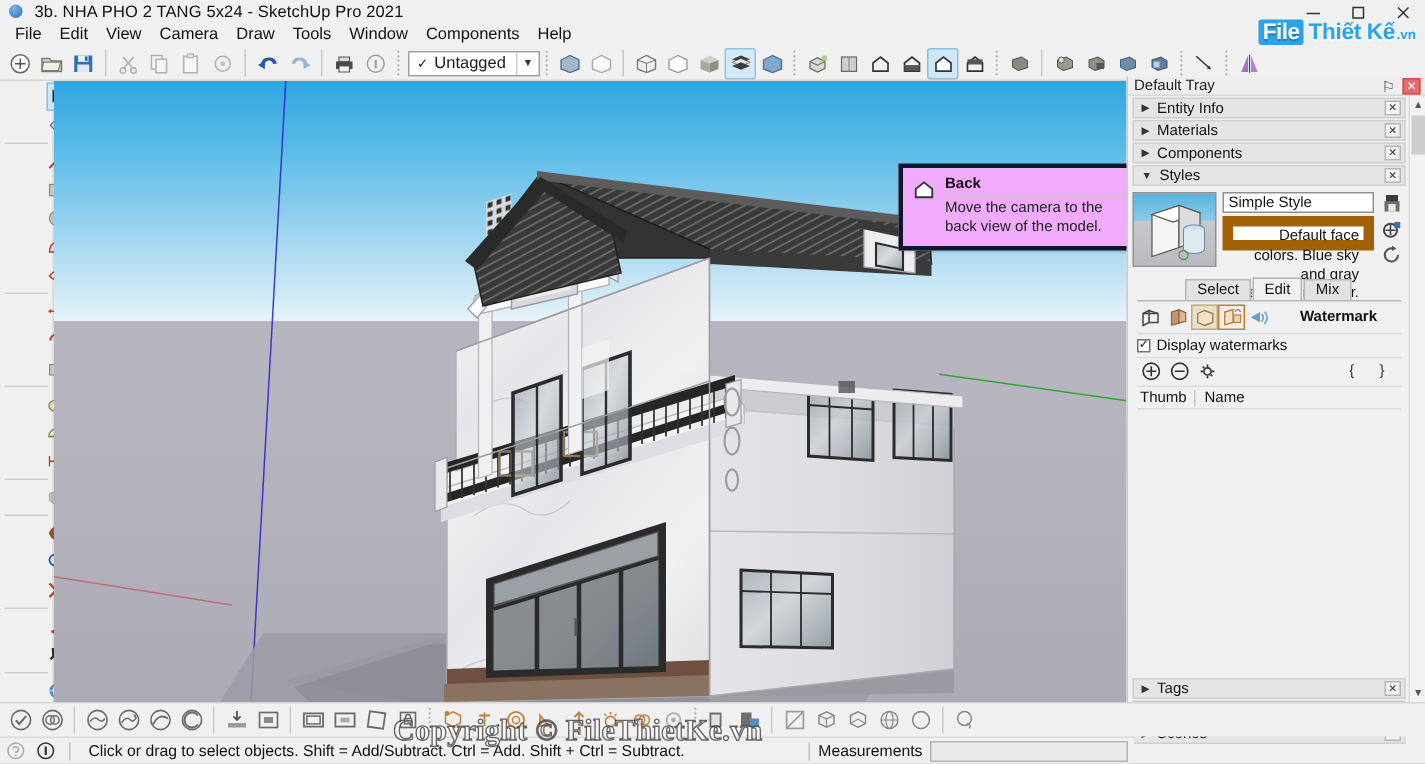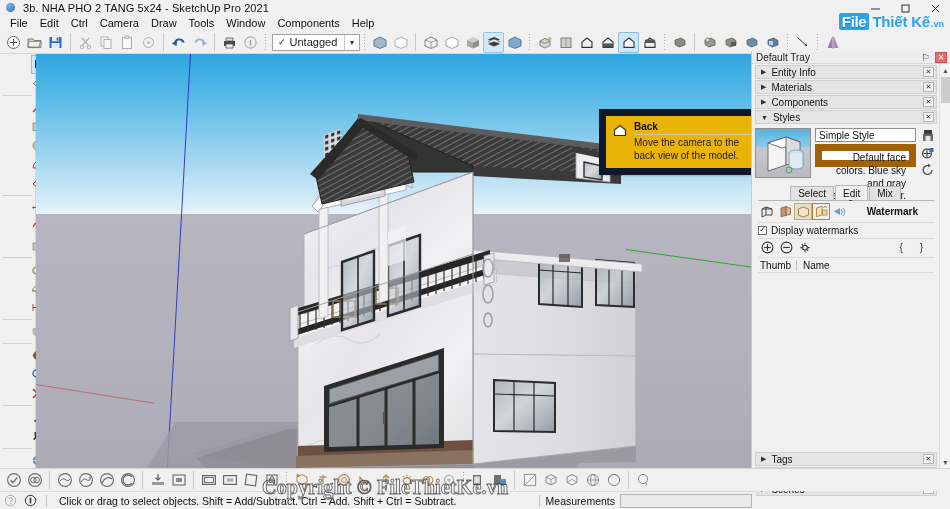--- a/index.html
+++ b/index.html
@@ -123,21 +123,21 @@
   .wm-logo .rest {
     color:#2aa3e8; font-weight:bold; font-size:15px; margin-left:3px; letter-spacing:-.2px;
     text-shadow:0 1px 1px rgba(255,255,255,.6);
     text-align:right;
   }
   .wm-logo .vn { color:#2aa3e8; font-weight:bold; font-size:9px; margin-left:1px; }
 
   
   .tooltip {
     position:absolute; left:563px; top:55px; width:166px; z-index:70;
-    background:#eab308; border:7px solid #0f172a; box-shadow:1px 1px 2px rgba(0,0,0,.20);
+    background:#f0abfc; border:3px solid #0f172a; box-shadow:1px 1px 2px rgba(0,0,0,.20);
     display:flex; padding:5px 6px 6px 6px;
   }
   .tt-icon { width:22px; flex:0 0 22px; padding-top:2px; }
   .tt-body { flex:1; }
   .tt-title { font-size:10px; font-weight:bold; color:#111; padding-bottom:2px;
               border-bottom:1px solid #c8c8c8; margin-bottom:2px; }
   .tt-desc { font-size:10px; color:#222; line-height:1.25; }
 
   
   .tray {
@@ -287,21 +287,21 @@
             <line x1="2" y1="2" x2="9" y2="9" stroke="#333" stroke-width="1"></line>
             <line x1="9" y1="2" x2="2" y2="9" stroke="#333" stroke-width="1"></line>
           </svg>
       </div>
     </div>
   </div>
 
   <div class="menubar">
     <div class="menu-item">File</div>
     <div class="menu-item">Edit</div>
-    <div class="menu-item">Ctrl</div>
+    <div class="menu-item">View</div>
     <div class="menu-item">Camera</div>
     <div class="menu-item">Draw</div>
     <div class="menu-item">Tools</div>
     <div class="menu-item">Window</div>
     <div class="menu-item">Components</div>
     <div class="menu-item">Help</div>
   </div>
 
   <div class="toolbar-top">
 

